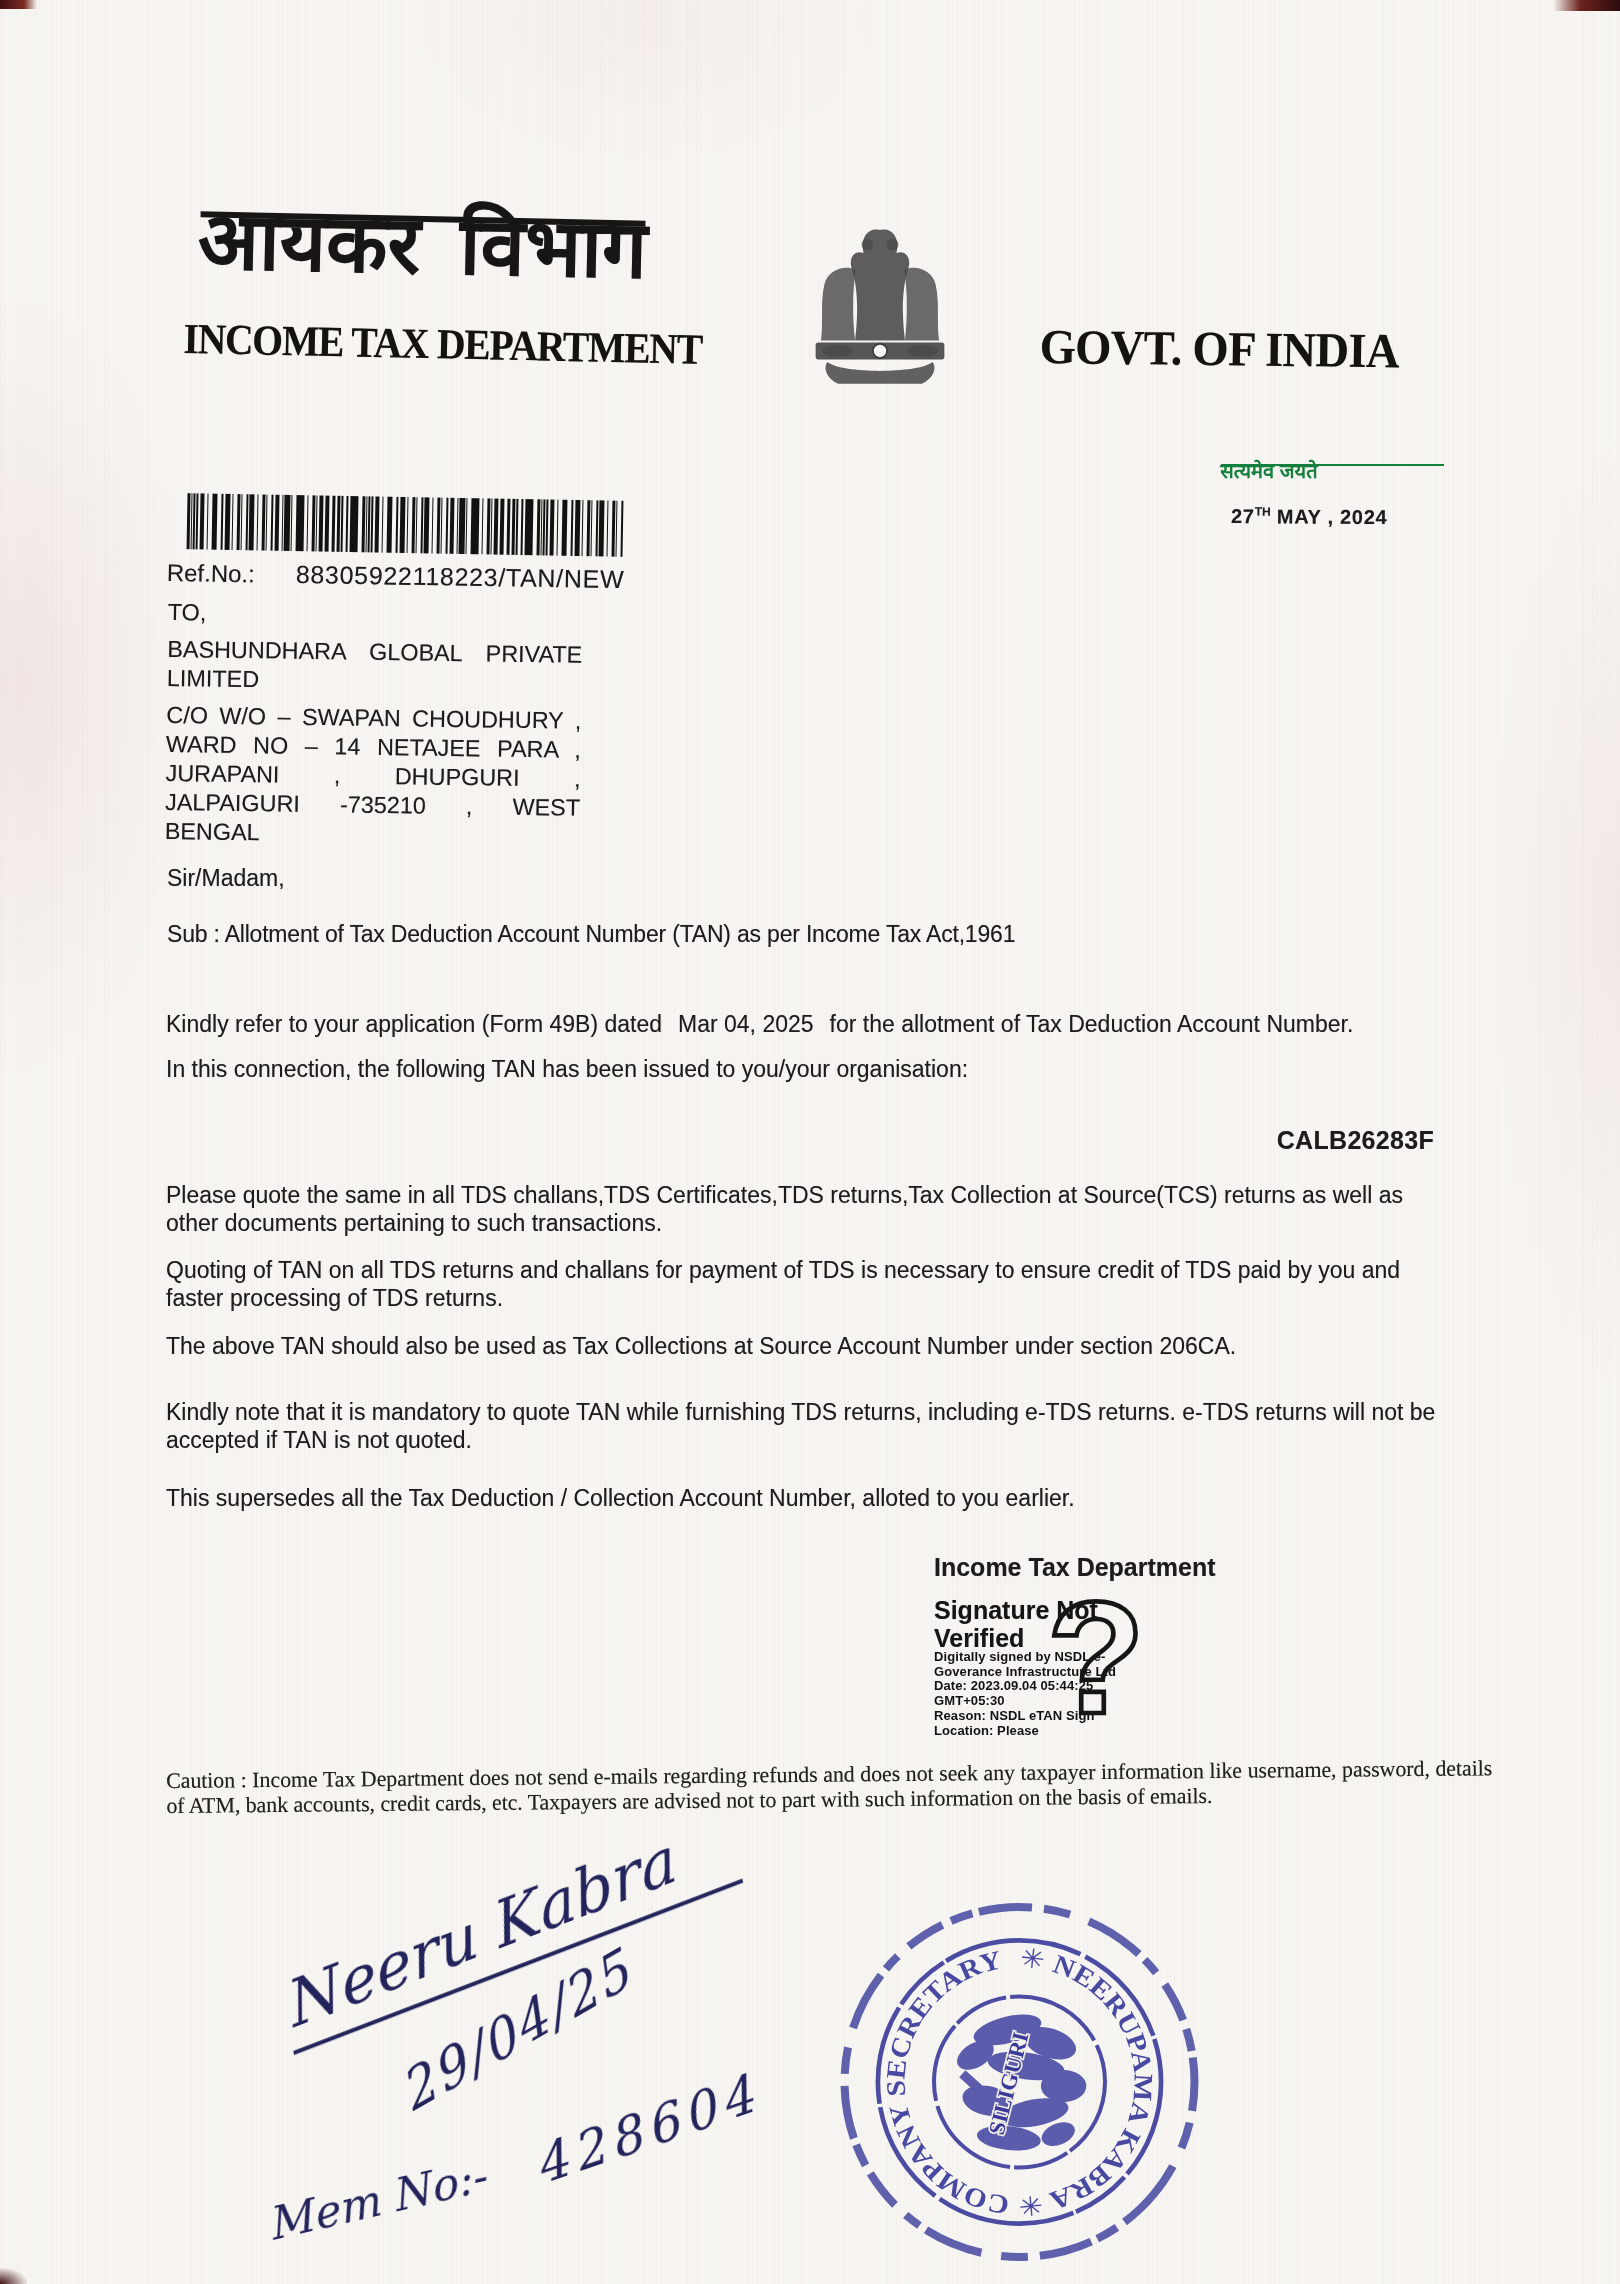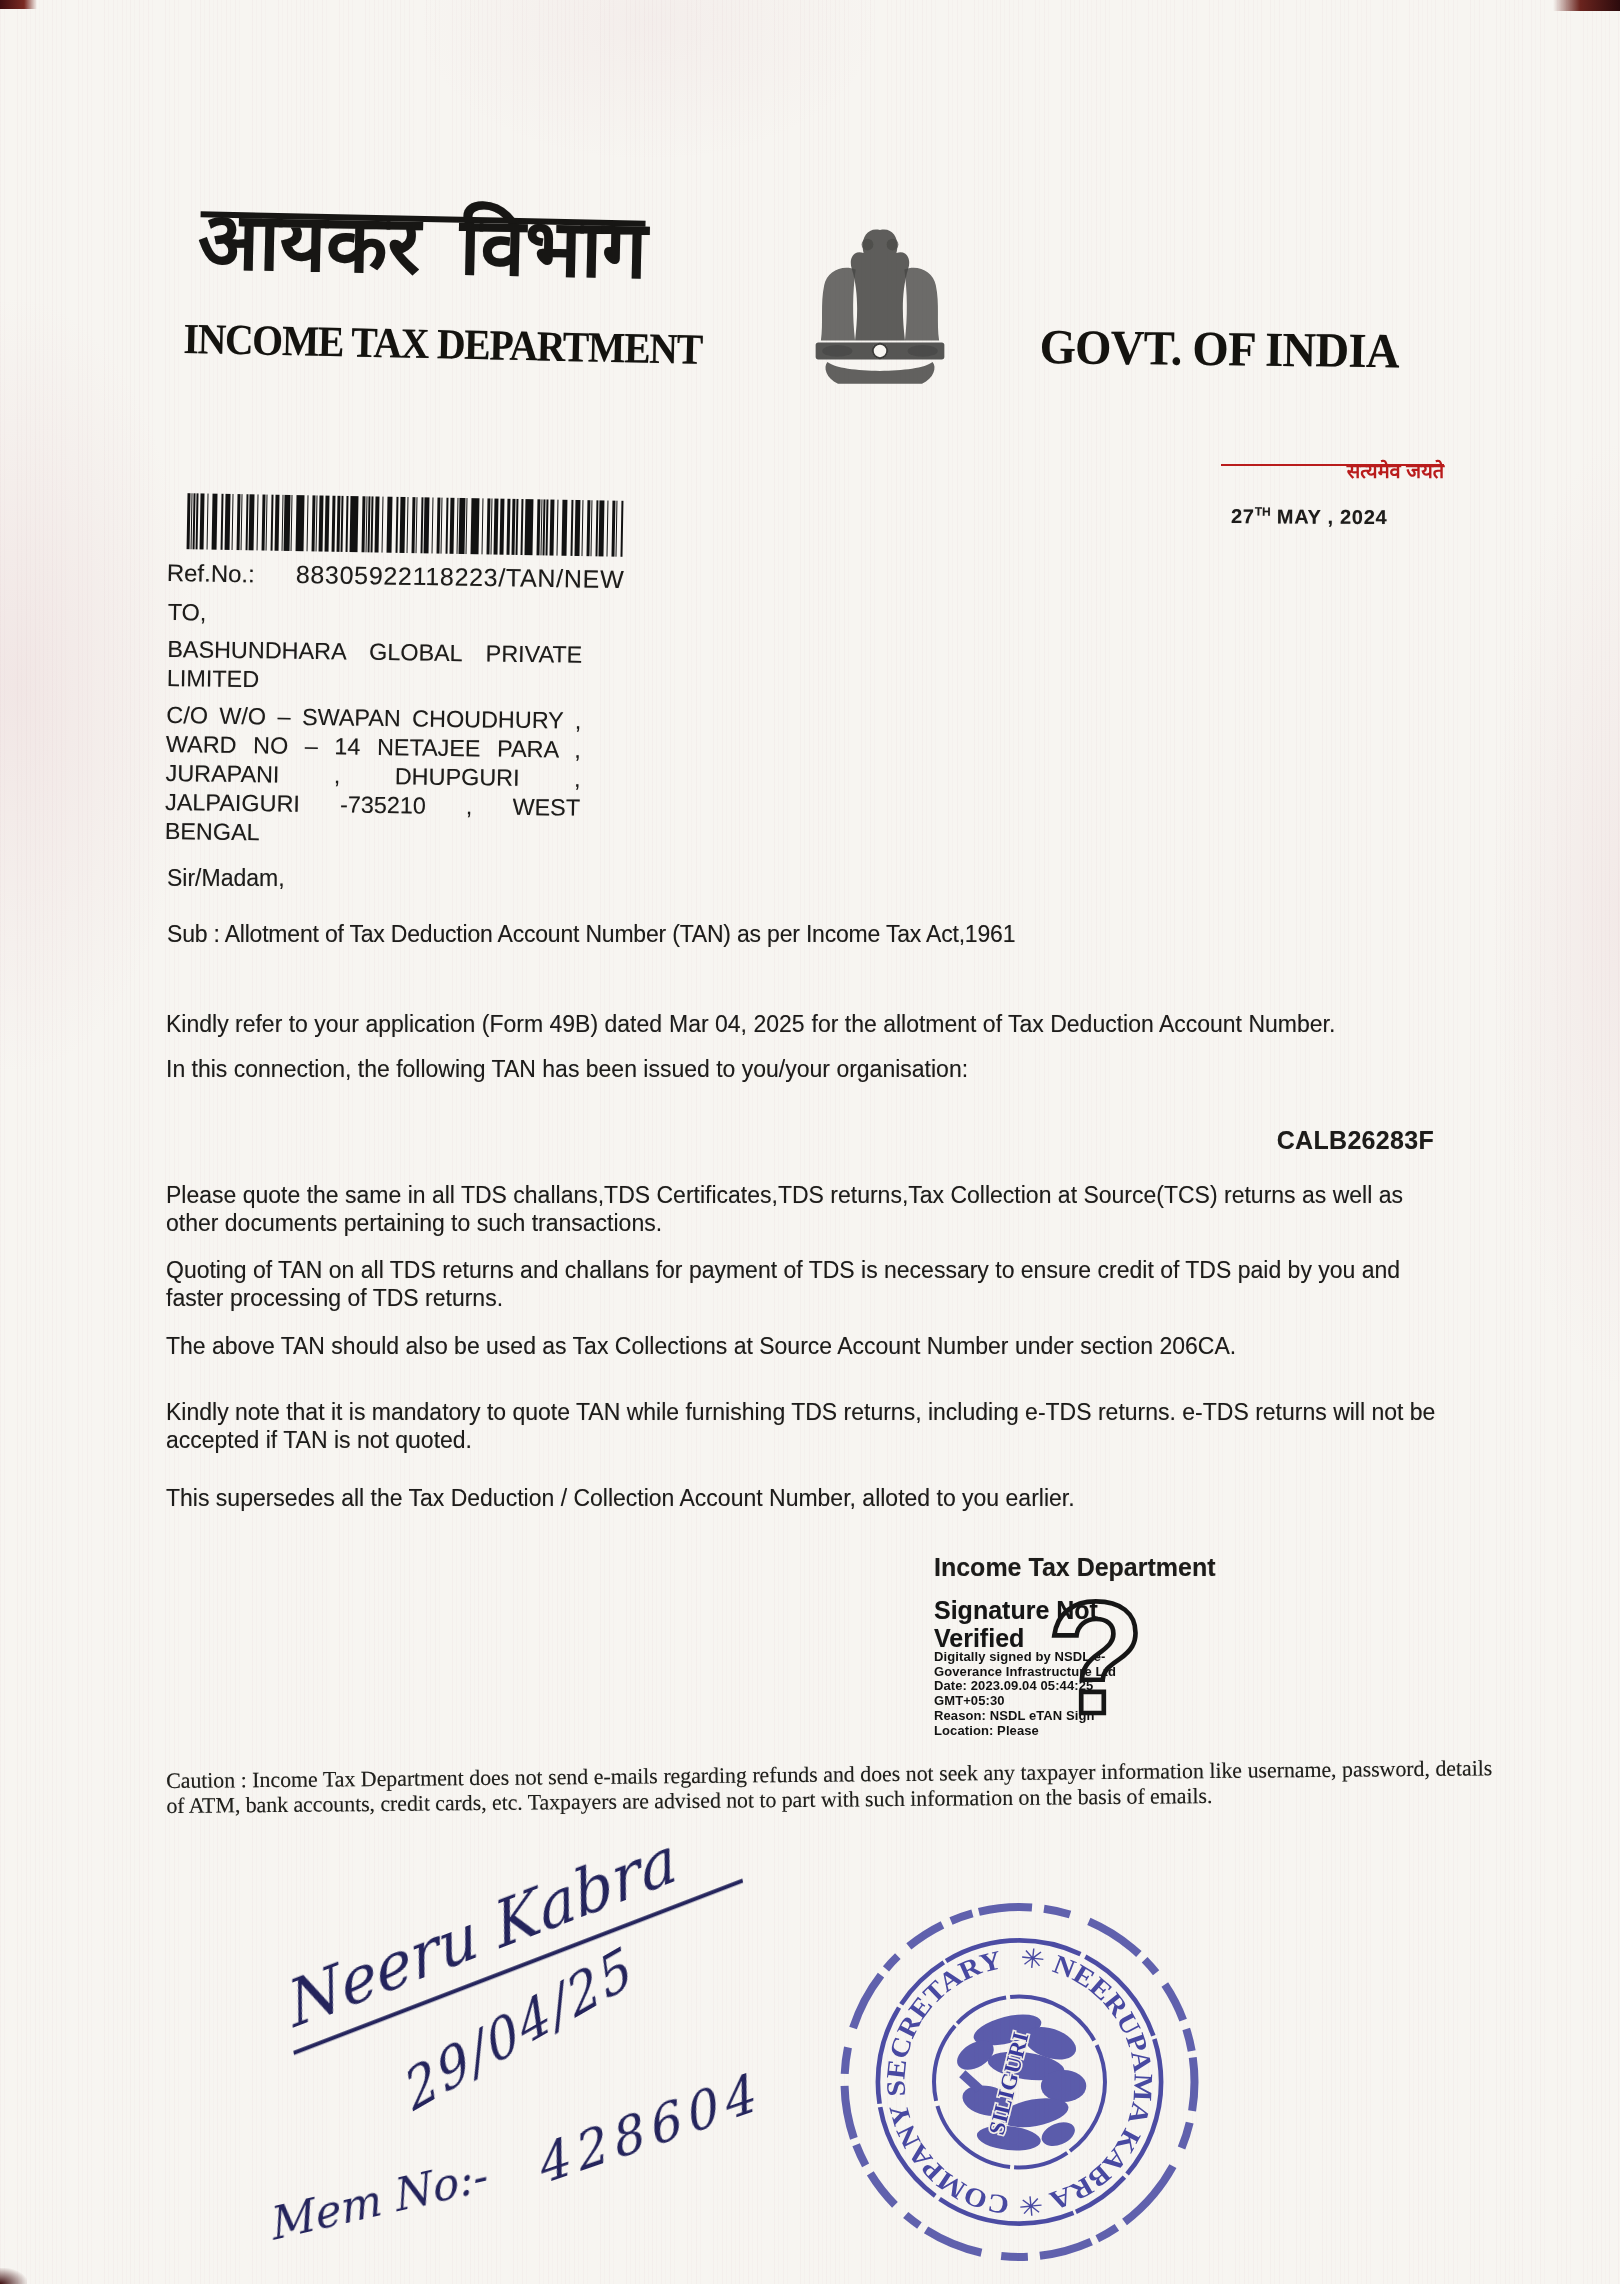--- a/index.html
+++ b/index.html
@@ -33,21 +33,21 @@
   
   .dev{position:relative;display:inline-block;font-weight:700;line-height:1.05}
   .dev::after{content:"";position:absolute;left:.03em;right:.03em;top:.15em;height:.075em;background:currentColor}
   .hindi-left{left:198px;top:204px;font-size:80px;word-spacing:17.4px;transform:rotate(1.2deg);color:#171614}
   .serif{font-family:"Liberation Serif",serif}
   .dept-en{left:184px;top:314px;font-size:43px;font-weight:700;letter-spacing:-1.3px;
     transform:rotate(1.2deg) scaleX(.92);transform-origin:left top;color:#14130f}
   .govt-en{left:1040px;top:318px;font-size:49px;font-weight:700;letter-spacing:-0.7px;
     transform:rotate(.7deg) scaleX(.95);transform-origin:left top;color:#14130f}
   .emblem{left:780px;top:192px;width:200px;height:220px;filter:blur(0.3px);opacity:.92}
-  .emblem-caption{left:768px;top:409px;width:224px;text-align:right;font-size:20px;color:#b91c1c}
+  .emblem-caption{left:768px;top:409px;width:224px;text-align:left;font-size:20px;color:#15803d}
 
   
   .barcode{
     left:187px;top:497px;width:437px;height:56px;transform:rotate(1deg);filter:blur(0.2px);
     background-image:
       repeating-linear-gradient(90deg,#121212 0 2.7px,transparent 2.7px 4px,#121212 4px 5.3px,
         transparent 5.3px 9.3px,#121212 9.3px 10.7px,transparent 10.7px 12.7px,#121212 12.7px 17.4px,
         transparent 17.4px 20px,#121212 20px 21.4px,transparent 21.4px 25px),
       repeating-linear-gradient(90deg,transparent 0 6px,#121212 6px 8px,transparent 8px 15.4px,
         #121212 15.4px 16px,transparent 16px 27px,#121212 27px 30px,transparent 30px 35px);
@@ -63,21 +63,21 @@
   .address .ln{white-space:normal}
   .address .just{text-align:justify;text-align-last:justify}
   .address .gap{margin-top:8px}
 
   
   .body-line{font-size:23px;line-height:28px}
   .salutation{left:167px;top:864px}
   .subject{left:167px;top:920px;font-weight:400;letter-spacing:-0.2px}
   .p{left:166px}
   .p1{top:1010px;width:1409px}
-  .p1 .ins-date{margin:0 7px}
+  .p1 .ins-date{margin:0 16px}
   .p2{top:1055px;width:1409px}
   .tan{left:138px;top:1126px;width:1296px;text-align:right;font-size:25px;font-weight:700;letter-spacing:0.3px}
   .p3{top:1181px;width:1256px}
   .p4{top:1256px;width:1282px}
   .p5{top:1332px;width:1369px}
   .p6{top:1398px;width:1326px}
   .p7{top:1484px;width:1369px}
 
   
   .sig-dept{left:934px;top:1553px;font-size:25px;font-weight:700}

